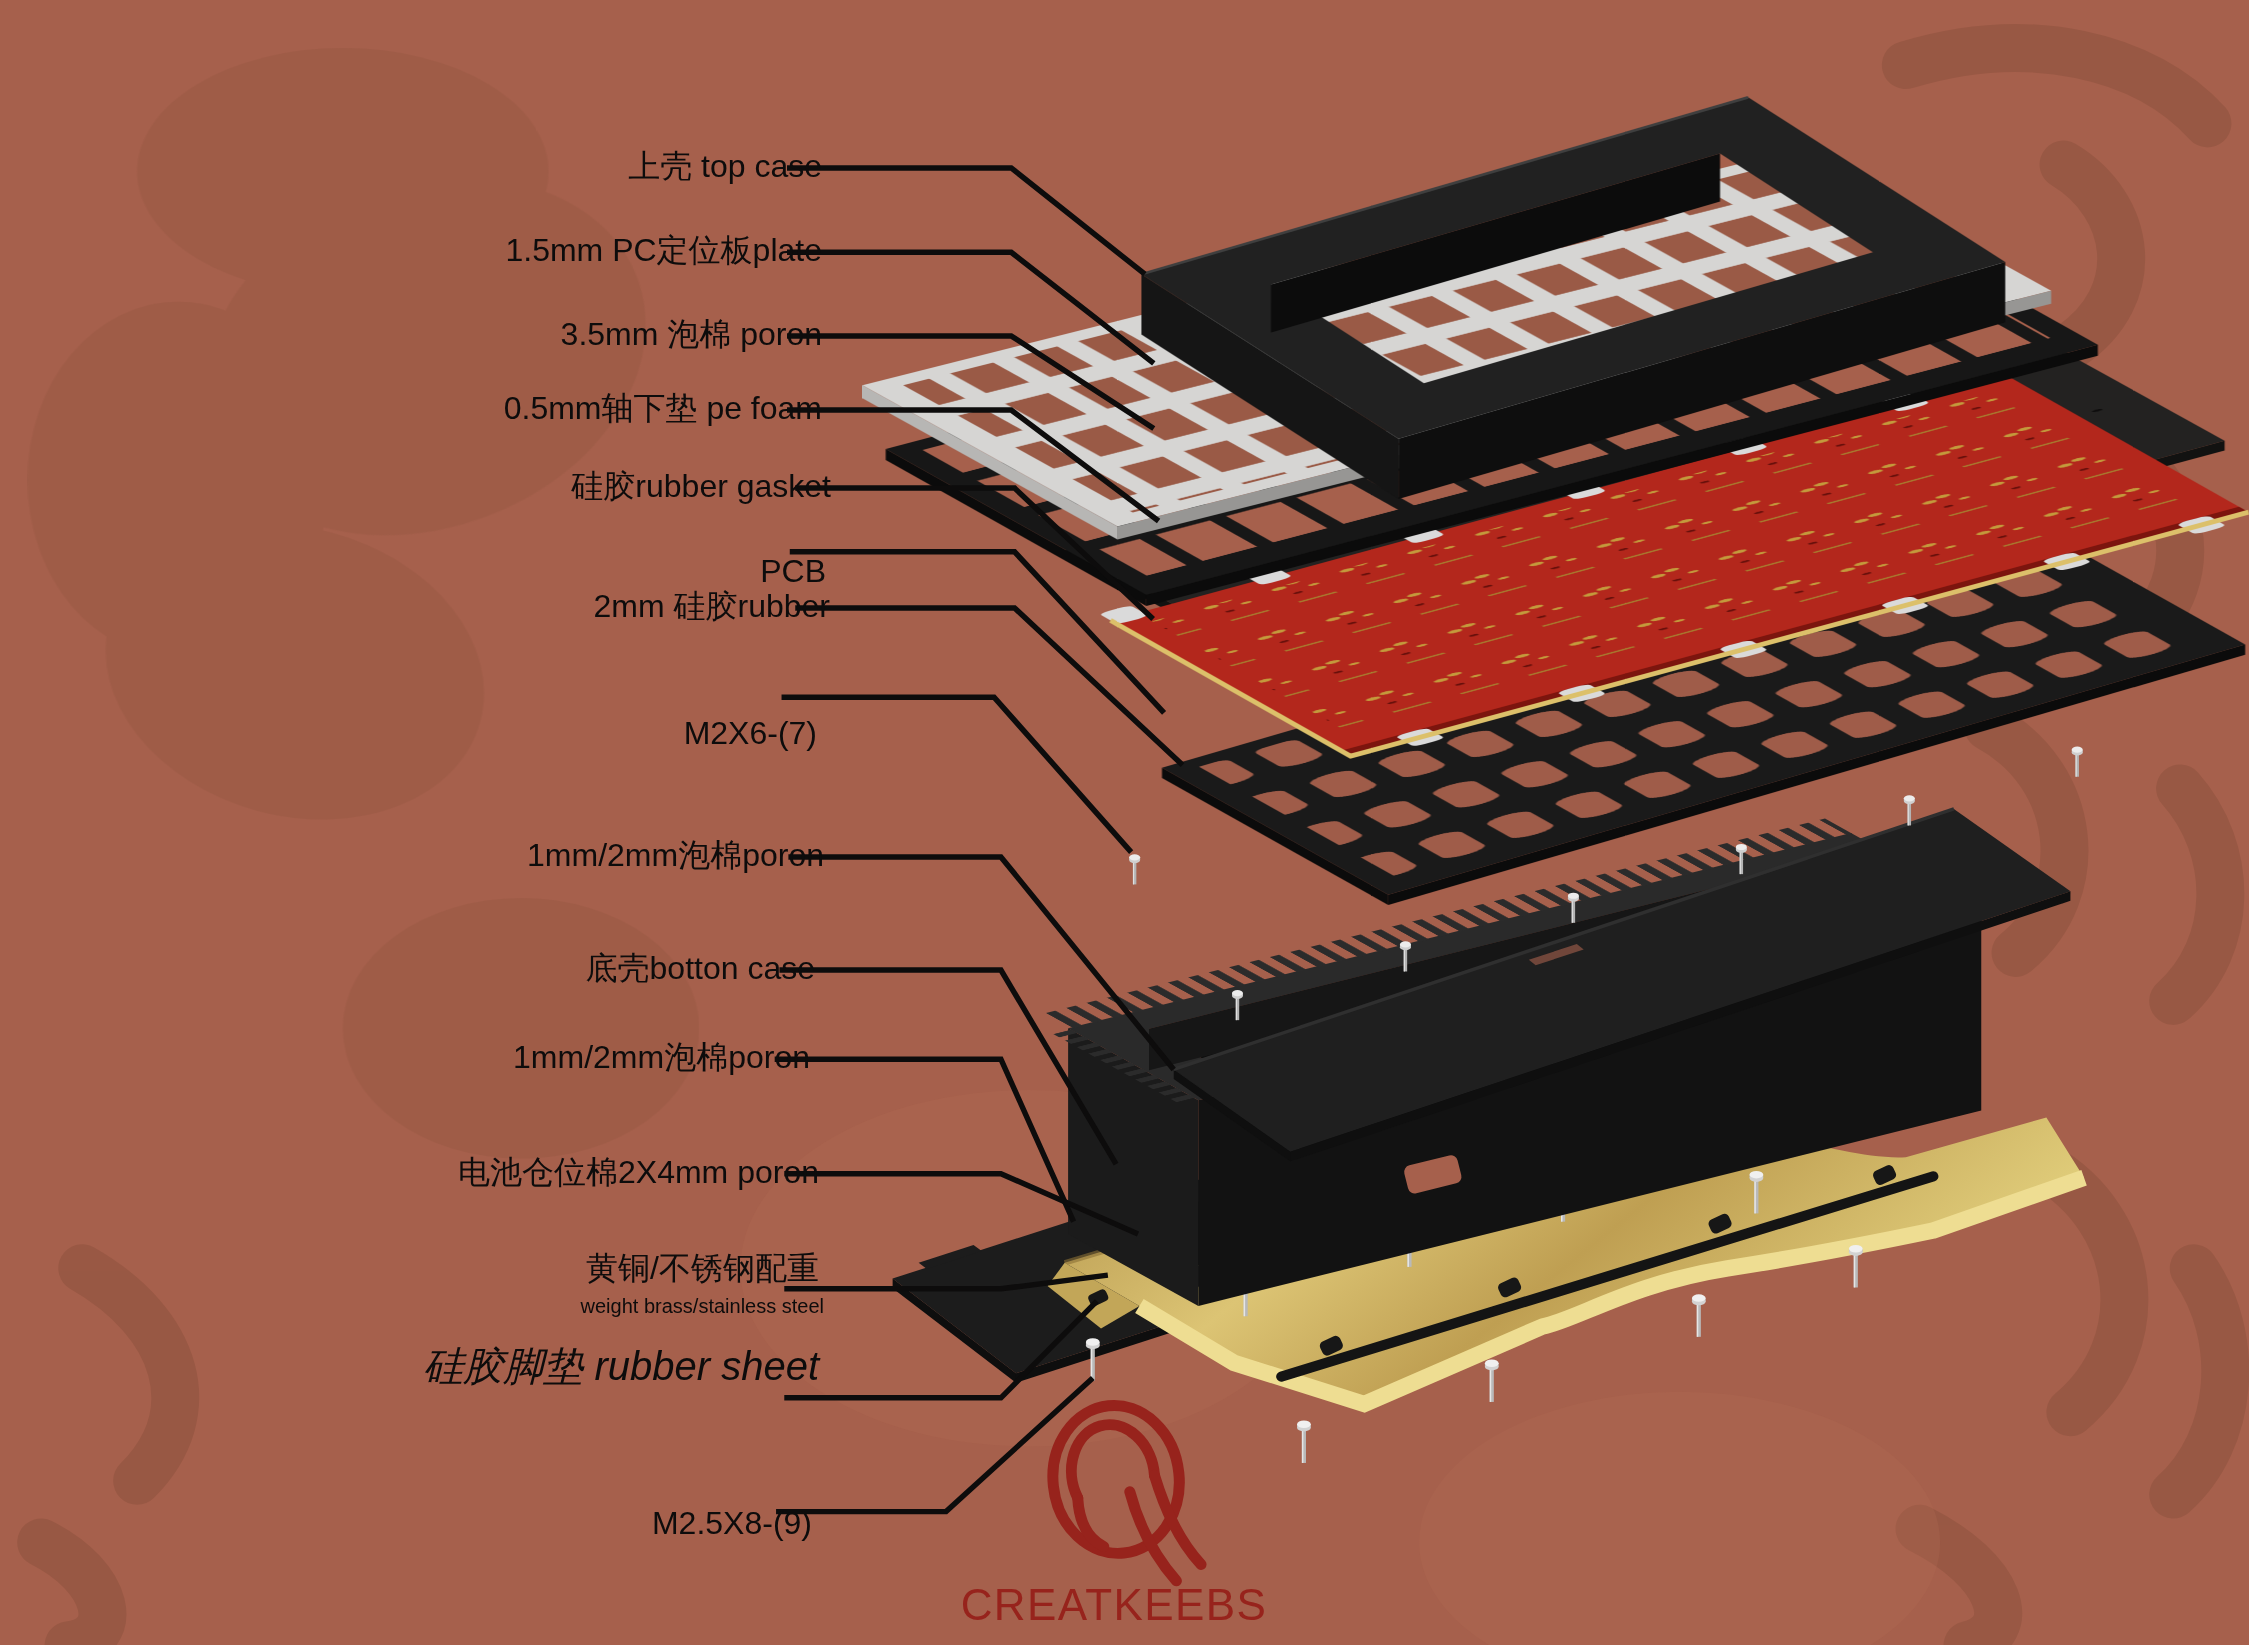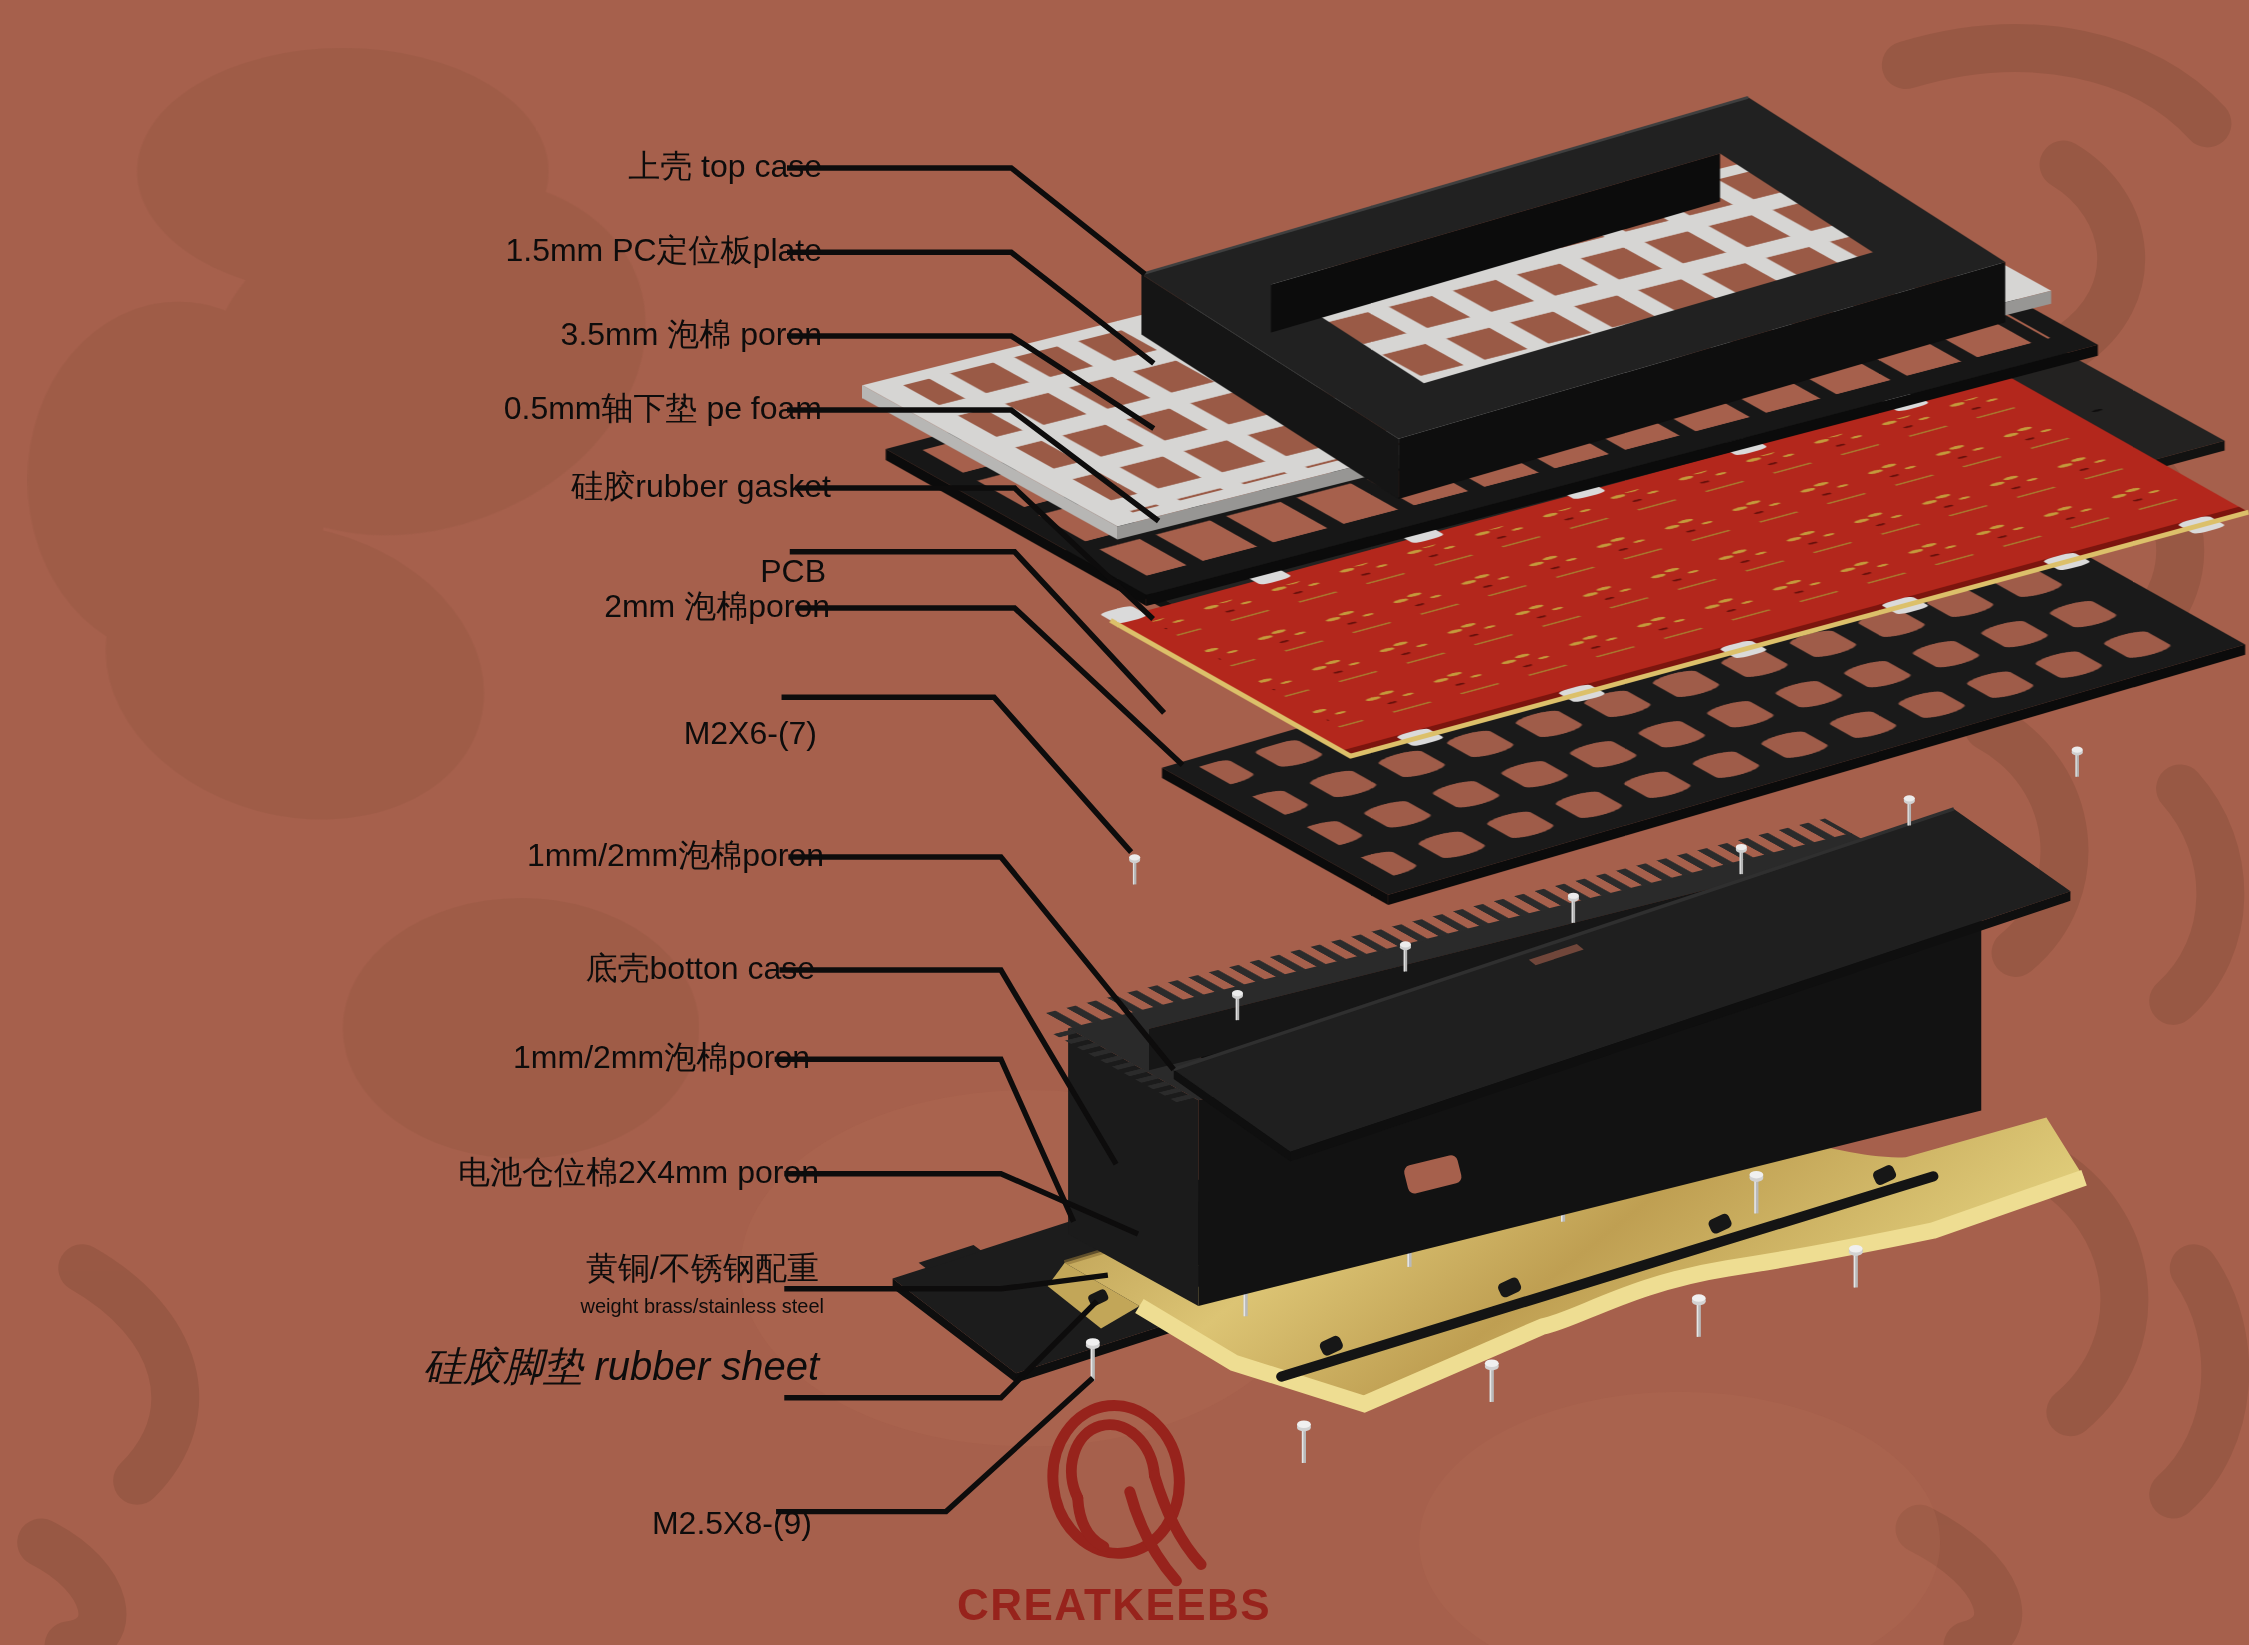--- a/index.html
+++ b/index.html
@@ -3,21 +3,21 @@
 <meta charset="utf-8">
 <title></title>
 <style>
   html,body{margin:0;padding:0;background:#a6604c;}
   #stage{position:relative;width:2250px;height:1646px;overflow:hidden;
          background:#a6604c;font-family:"Liberation Sans","DejaVu Sans",sans-serif;}
   #scene{position:absolute;left:0;top:0;}
   #labels-layer{position:absolute;left:0;top:0;width:100%;height:100%;padding-left:44px;}
   .diagram-label{position:absolute;white-space:nowrap;color:#0d0c0c;
                  font-weight:500;letter-spacing:0px;transform:translateY(-52%);}
-  #logo-text{position:absolute;transform:translateX(-50%);font-weight:700;
+  #logo-text{position:absolute;transform:translateX(-50%);font-weight:400;
              font-size:44px;letter-spacing:1.4px;}
 </style>
 </head>
 <body>
 
 <div id="stage">
 
 <svg id="scene" width="2250" height="1646" viewBox="0 0 3282 2401">
   <defs>
     <linearGradient id="goldGrad" x1="0" y1="0" x2="1" y2="0.35">
@@ -272,21 +272,21 @@
       </g>
 </svg>
 
 <div id="labels-layer">
       <div class="diagram-label" style="right: 1472px; top: 168px; font-size: 32px;">上壳 top case</div>
       <div class="diagram-label" style="right: 1472px; top: 252px; font-size: 32px;">1.5mm PC定位板plate</div>
       <div class="diagram-label" style="right: 1472px; top: 336px; font-size: 32px;">3.5mm 泡棉 poron</div>
       <div class="diagram-label" style="right: 1472px; top: 410px; font-size: 32px;">0.5mm轴下垫 pe foam</div>
       <div class="diagram-label" style="right: 1463px; top: 488px; font-size: 32px;">硅胶rubber gasket</div>
       <div class="diagram-label" style="right: 1468px; top: 552px; font-size: 32px; margin-top: 20px;">PCB</div>
-      <div class="diagram-label" style="right: 1464px; top: 608px; font-size: 32px;">2mm 泡棉poron</div>
+      <div class="diagram-label" style="right: 1464px; top: 608px; font-size: 32px;">2mm 硅胶rubber</div>
       <div class="diagram-label" style="right: 1477px; top: 697px; font-size: 32px; margin-top: 37px;">M2X6-(7)</div>
       <div class="diagram-label" style="right: 1470px; top: 857px; font-size: 32px;">1mm/2mm泡棉poron</div>
       <div class="diagram-label" style="right: 1479px; top: 970px; font-size: 32px;">底壳botton case</div>
       <div class="diagram-label" style="right: 1484px; top: 1059px; font-size: 32px;">1mm/2mm泡棉poron</div>
       <div class="diagram-label" style="right: 1475px; top: 1174px; font-size: 32px;">电池仓位棉2X4mm poron</div>
       <div class="diagram-label" style="right: 1475px; top: 1270px; font-size: 32px;">黄铜/不锈钢配重</div>
       <div class="diagram-label" style="right: 1470px; top: 1307px; font-size: 20px;">weight brass/stainless steel</div>
       <div class="diagram-label" style="right: 1475px; top: 1368px; font-size: 40px; font-style: italic;">硅胶脚垫 rubber sheet</div>
       <div class="diagram-label" style="right: 1482px; top: 1512px; font-size: 32px; margin-top: 12px;">M2.5X8-(9)</div>
     </div>

